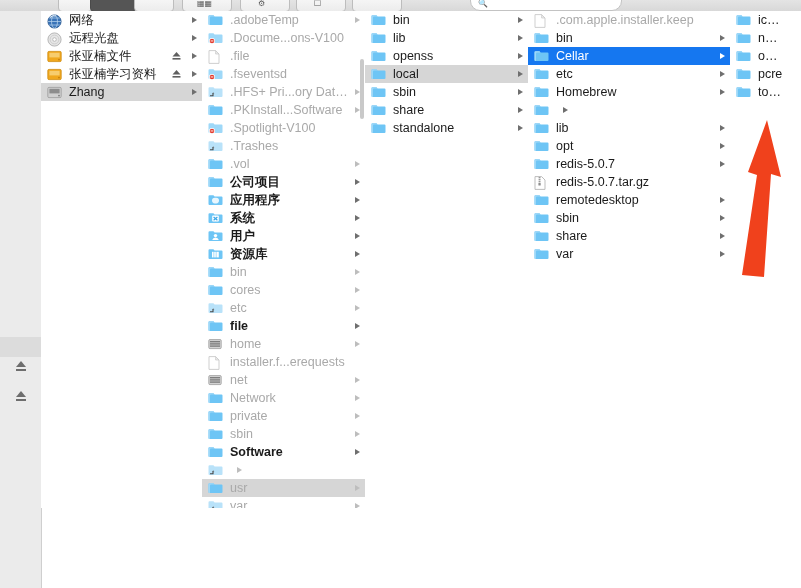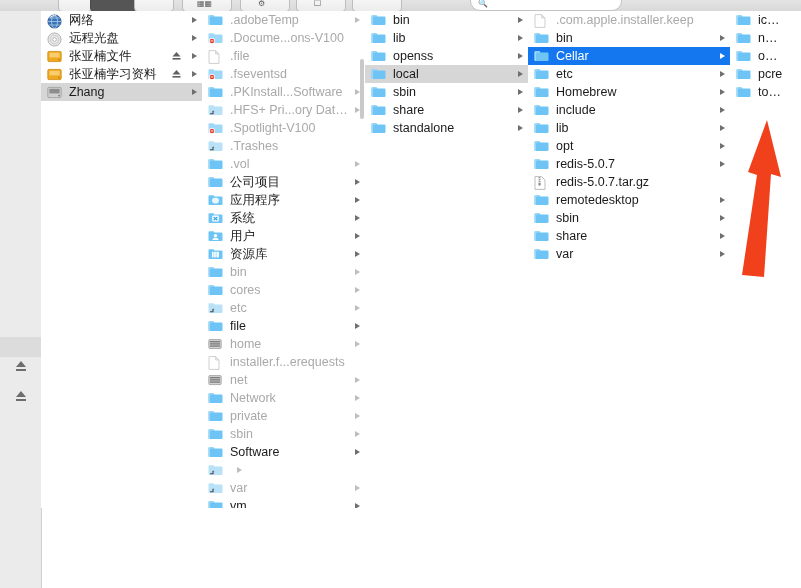--- a/index.html
+++ b/index.html
@@ -73,21 +73,21 @@
   .ico{
     width:15px;height:13px;flex:0 0 15px;margin-right:7px;position:relative;
   }
   .ico svg{display:block;}
 
   .label{
     flex:1 1 auto;overflow:hidden;text-overflow:ellipsis;white-space:nowrap;
     color:#1b1b1b;font-size:12.5px;
   }
   .label.dim{color:#a9a9a9;}
-  .label.bold{font-weight:normal;}
+  .label.bold{font-weight:bold;}
   .label.white{color:#ffffff;}
 
   .chev{
     flex:0 0 9px;width:9px;height:18px;position:relative;margin-left:4px;
   }
   .chev i{
     position:absolute;right:1px;top:6px;
     width:0;height:0;border-left:5px solid #6f6f6f;
     border-top:3.5px solid transparent;border-bottom:3.5px solid transparent;
   }
@@ -267,38 +267,38 @@
               <circle cx="4" cy="9" r="2.3" fill="#e23b2e"></circle>
               <rect x="2.6" y="8.5" width="2.8" height="0.9" fill="#fff"></rect>
             </svg>
           </span>
           <span class="label dim">.fseventsd</span>
           <span class="chev dim"></span>
         </div>
         <div class="row">
           <span class="ico">
             <svg width="15" height="12" viewBox="0 0 15 12">
-              <path d="M0.5 2.2 A1 1 0 0 1 1.5 1.2 H5.4 L6.6 2.6 H13.5 A1 1 0 0 1 14.5 3.6 V10 A1 1 0 0 1 13.5 11 H1.5 A1 1 0 0 1 0.5 10 Z" fill="#6ec5f5"></path>
-              <path d="M0.5 2.2 A1 1 0 0 1 1.5 1.2 H5.4 L6.6 2.6 H3 A1 1 0 0 0 2 3.6 V11 H1.5 A1 1 0 0 1 0.5 10 Z" fill="#9ed8f8"></path>
-            </svg>
-          </span>
-          <span class="label dim">.PKInstall...Software</span>
-          <span class="chev dim">
-            <i></i>
-          </span>
-        </div>
-        <div class="row">
-          <span class="ico">
-            <svg width="15" height="12" viewBox="0 0 15 12">
               <path d="M0.5 2.2 A1 1 0 0 1 1.5 1.2 H5.4 L6.6 2.6 H13.5 A1 1 0 0 1 14.5 3.6 V10 A1 1 0 0 1 13.5 11 H1.5 A1 1 0 0 1 0.5 10 Z" fill="#b9e2f9"></path>
               <path d="M2 9.8 L5 9.8 L5 7.2" stroke="#4a4a4a" stroke-width="1.1" fill="none"></path>
               <path d="M4 7.6 L5.2 6.4 L6.4 7.6 Z" fill="#4a4a4a"></path>
             </svg>
           </span>
           <span class="label dim">.HFS+ Pri...ory Data?</span>
+          <span class="chev dim">
+            <i></i>
+          </span>
+        </div>
+        <div class="row">
+          <span class="ico">
+            <svg width="15" height="12" viewBox="0 0 15 12">
+              <path d="M0.5 2.2 A1 1 0 0 1 1.5 1.2 H5.4 L6.6 2.6 H13.5 A1 1 0 0 1 14.5 3.6 V10 A1 1 0 0 1 13.5 11 H1.5 A1 1 0 0 1 0.5 10 Z" fill="#6ec5f5"></path>
+              <path d="M0.5 2.2 A1 1 0 0 1 1.5 1.2 H5.4 L6.6 2.6 H3 A1 1 0 0 0 2 3.6 V11 H1.5 A1 1 0 0 1 0.5 10 Z" fill="#9ed8f8"></path>
+            </svg>
+          </span>
+          <span class="label dim">.PKInstall...Software</span>
           <span class="chev dim">
             <i></i>
           </span>
         </div>
         <div class="row">
           <span class="ico">
             <svg width="15" height="12" viewBox="0 0 15 12">
               <path d="M0.5 2.2 A1 1 0 0 1 1.5 1.2 H5.4 L6.6 2.6 H13.5 A1 1 0 0 1 14.5 3.6 V10 A1 1 0 0 1 13.5 11 H1.5 A1 1 0 0 1 0.5 10 Z" fill="#9ed8f8"></path>
               <circle cx="4" cy="9" r="3" fill="#fff"></circle>
               <circle cx="4" cy="9" r="2.3" fill="#e23b2e"></circle>
@@ -535,20 +535,32 @@
             <svg width="15" height="12" viewBox="0 0 15 12">
               <path d="M0.5 2.2 A1 1 0 0 1 1.5 1.2 H5.4 L6.6 2.6 H13.5 A1 1 0 0 1 14.5 3.6 V10 A1 1 0 0 1 13.5 11 H1.5 A1 1 0 0 1 0.5 10 Z" fill="#b9e2f9"></path>
               <path d="M2 9.8 L5 9.8 L5 7.2" stroke="#4a4a4a" stroke-width="1.1" fill="none"></path>
               <path d="M4 7.6 L5.2 6.4 L6.4 7.6 Z" fill="#4a4a4a"></path>
             </svg>
           </span>
           <span class="chev dim">
             <i></i>
           </span>
         </div>
+        <div class="row sel-gray">
+          <span class="ico">
+            <svg width="15" height="12" viewBox="0 0 15 12">
+              <path d="M0.5 2.2 A1 1 0 0 1 1.5 1.2 H5.4 L6.6 2.6 H13.5 A1 1 0 0 1 14.5 3.6 V10 A1 1 0 0 1 13.5 11 H1.5 A1 1 0 0 1 0.5 10 Z" fill="#6ec5f5"></path>
+              <path d="M0.5 2.2 A1 1 0 0 1 1.5 1.2 H5.4 L6.6 2.6 H3 A1 1 0 0 0 2 3.6 V11 H1.5 A1 1 0 0 1 0.5 10 Z" fill="#9ed8f8"></path>
+            </svg>
+          </span>
+          <span class="label dim">usr</span>
+          <span class="chev dim">
+            <i></i>
+          </span>
+        </div>
         <div class="row">
           <span class="ico">
             <svg width="15" height="12" viewBox="0 0 15 12">
               <path d="M0.5 2.2 A1 1 0 0 1 1.5 1.2 H5.4 L6.6 2.6 H13.5 A1 1 0 0 1 14.5 3.6 V10 A1 1 0 0 1 13.5 11 H1.5 A1 1 0 0 1 0.5 10 Z" fill="#b9e2f9"></path>
               <path d="M2 9.8 L5 9.8 L5 7.2" stroke="#4a4a4a" stroke-width="1.1" fill="none"></path>
               <path d="M4 7.6 L5.2 6.4 L6.4 7.6 Z" fill="#4a4a4a"></path>
             </svg>
           </span>
           <span class="label dim">var</span>
           <span class="chev dim">
@@ -726,21 +738,20 @@
             <i></i>
           </span>
         </div>
         <div class="row">
           <span class="ico">
             <svg width="15" height="12" viewBox="0 0 15 12">
               <path d="M0.5 2.2 A1 1 0 0 1 1.5 1.2 H5.4 L6.6 2.6 H13.5 A1 1 0 0 1 14.5 3.6 V10 A1 1 0 0 1 13.5 11 H1.5 A1 1 0 0 1 0.5 10 Z" fill="#6ec5f5"></path>
               <path d="M0.5 2.2 A1 1 0 0 1 1.5 1.2 H5.4 L6.6 2.6 H3 A1 1 0 0 0 2 3.6 V11 H1.5 A1 1 0 0 1 0.5 10 Z" fill="#9ed8f8"></path>
             </svg>
           </span>
-          <span class="label">include</span>
           <span class="chev">
             <i></i>
           </span>
         </div>
         <div class="row">
           <span class="ico">
             <svg width="15" height="12" viewBox="0 0 15 12">
               <path d="M0.5 2.2 A1 1 0 0 1 1.5 1.2 H5.4 L6.6 2.6 H13.5 A1 1 0 0 1 14.5 3.6 V10 A1 1 0 0 1 13.5 11 H1.5 A1 1 0 0 1 0.5 10 Z" fill="#6ec5f5"></path>
               <path d="M0.5 2.2 A1 1 0 0 1 1.5 1.2 H5.4 L6.6 2.6 H3 A1 1 0 0 0 2 3.6 V11 H1.5 A1 1 0 0 1 0.5 10 Z" fill="#9ed8f8"></path>
             </svg>

